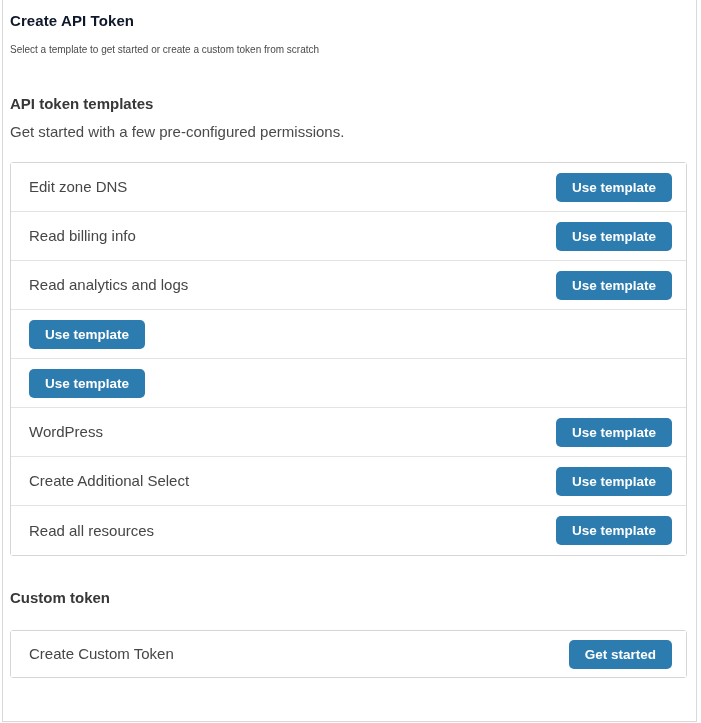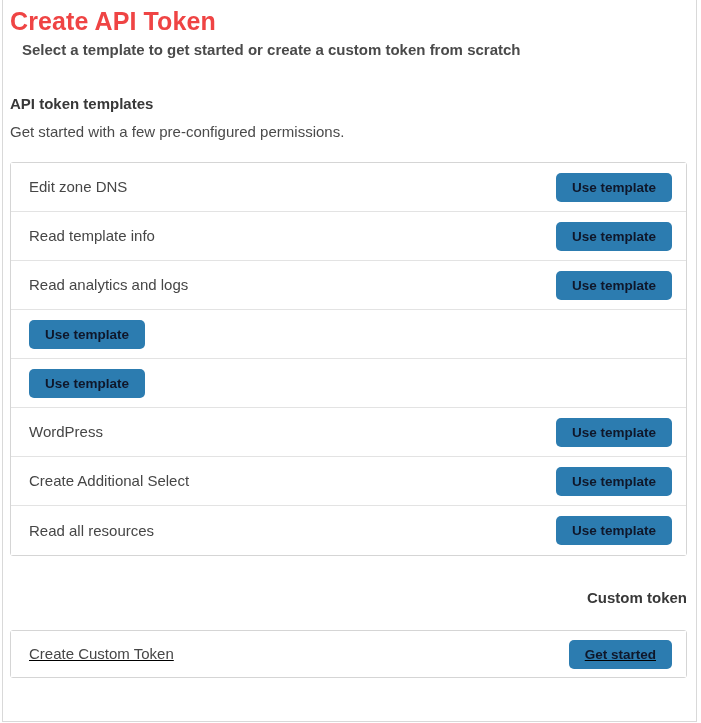--- a/index.html
+++ b/index.html
@@ -22,56 +22,56 @@
     top: 0;
     width: 695px;
     height: 722px;
     border: 1px solid #d9d9d9;
     border-top: none;
     background: #ffffff;
     padding: 8px 9px 0 7px;
   }
   .page-title {
     margin: 0;
-    font-size: 25px;
+    font-size: 15px;
     line-height: 26px;
     font-weight: 700;
-    color: #ef4444;
+    color: #0f172a;
     letter-spacing: 0.1px;
   }
   .page-subtitle {
-    margin: 6px 0 0 12px;
-    font-size: 15px;
+    margin: 6px 0 0 0;
+    font-size: 10px;
     line-height: 20px;
-    font-weight: 700;
+    font-weight: 400;
     color: #4a4a4a;
   }
   .section-heading {
     margin: 0;
     font-size: 15px;
     line-height: 20px;
     font-weight: 700;
     color: #383838;
   }
   .section-heading.templates { margin-top: 34px; }
-  .section-heading.custom { margin-top: 32px; text-align: right; }
+  .section-heading.custom { margin-top: 32px; }
   .section-desc {
     margin: 8px 0 0 0;
     font-size: 15px;
     line-height: 20px;
     font-weight: 400;
     color: #4a4a4a;
   }
   .card {
     margin-top: 20px;
     border: 1px solid #d5d5d5;
     border-radius: 3px;
     background: #ffffff;
   }
-  .card.custom-card { margin-top: 22px; text-decoration: underline; }
+  .card.custom-card { margin-top: 22px; }
   .row {
     display: flex;
     align-items: center;
     justify-content: space-between;
     height: 49px;
     padding: 0 14px 0 18px;
     border-bottom: 1px solid #e3e3e3;
     background: #ffffff;
   }
   .row:last-child { border-bottom: none; align-items: center; }
@@ -82,21 +82,21 @@
     font-weight: 400;
     color: #464646;
   }
   .btn-primary {
     display: inline-block;
     height: 29px;
     padding: 0 16px;
     border: none;
     border-radius: 5px;
     background: #2c7cb0;
-    color: #0f172a;
+    color: #ffffff;
     font-family: "Liberation Sans", sans-serif;
     font-size: 13.5px;
     font-weight: 600;
     line-height: 29px;
     cursor: pointer;
     white-space: nowrap;
   }
 </style>
 </head>
 <body>
@@ -111,21 +111,21 @@
     <h2 class="section-heading templates">API token templates</h2>
 
     <p class="section-desc">Get started with a few pre-configured permissions.</p>
 
     <div class="card" id="templates-card">
         <div class="row">
           <span class="row-label">Edit zone DNS</span>
           <button class="btn-primary">Use template</button>
         </div>
         <div class="row">
-          <span class="row-label">Read template info</span>
+          <span class="row-label">Read billing info</span>
           <button class="btn-primary">Use template</button>
         </div>
         <div class="row">
           <span class="row-label">Read analytics and logs</span>
           <button class="btn-primary">Use template</button>
         </div>
         <div class="row">
           <button class="btn-primary">Use template</button>
         </div>
         <div class="row">

